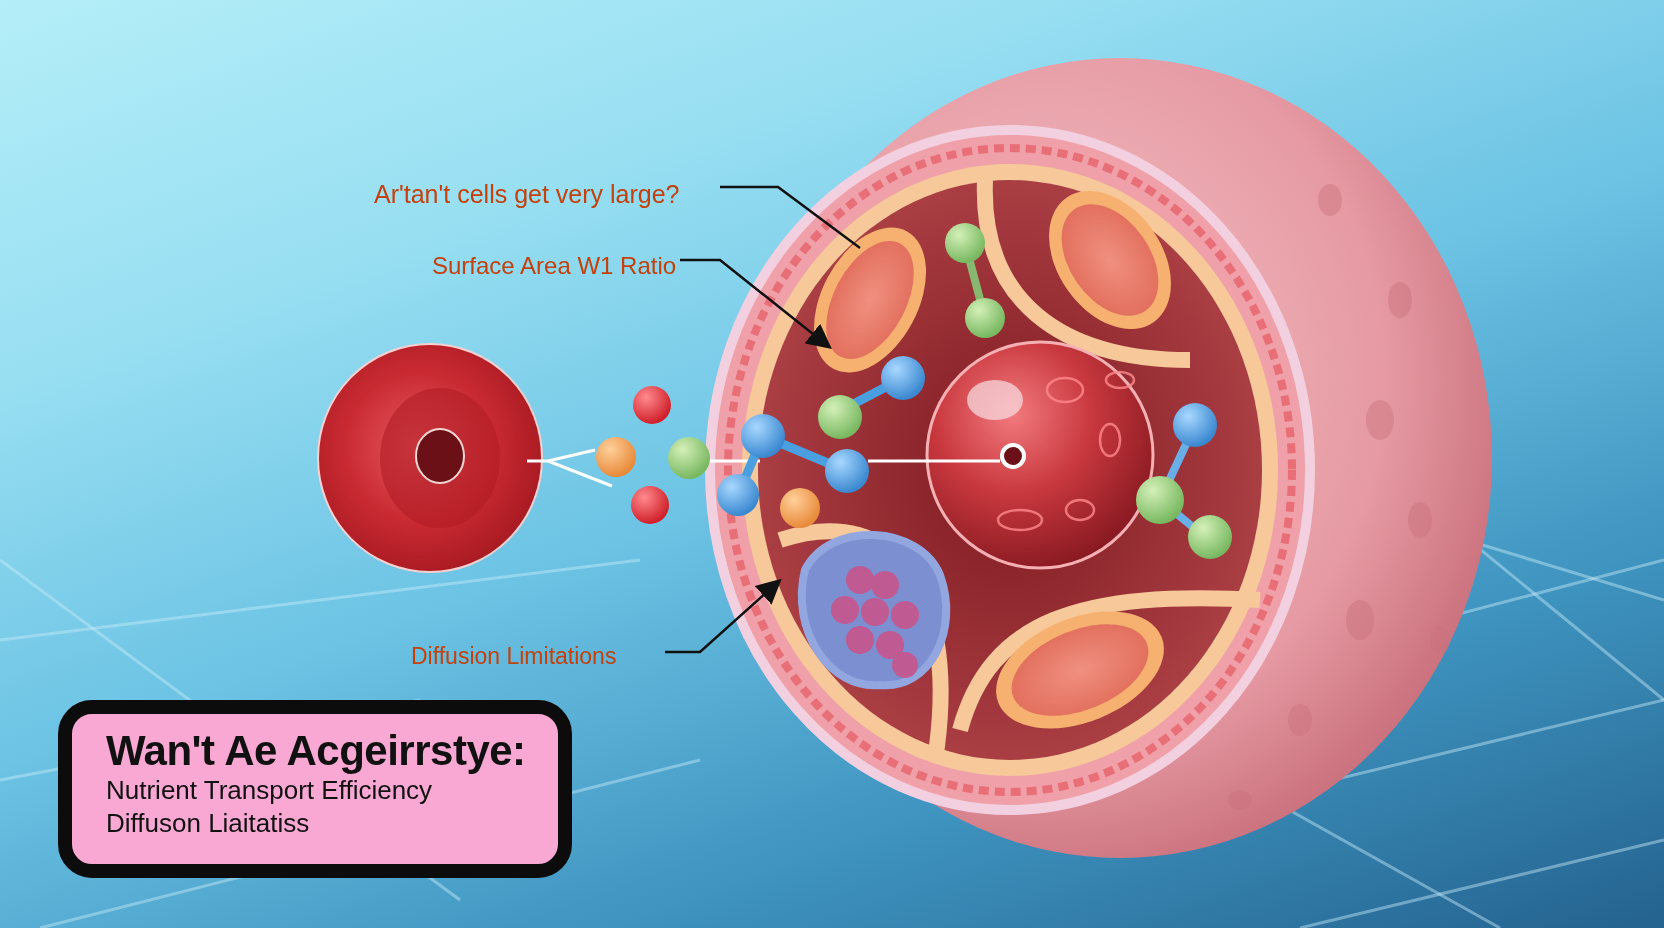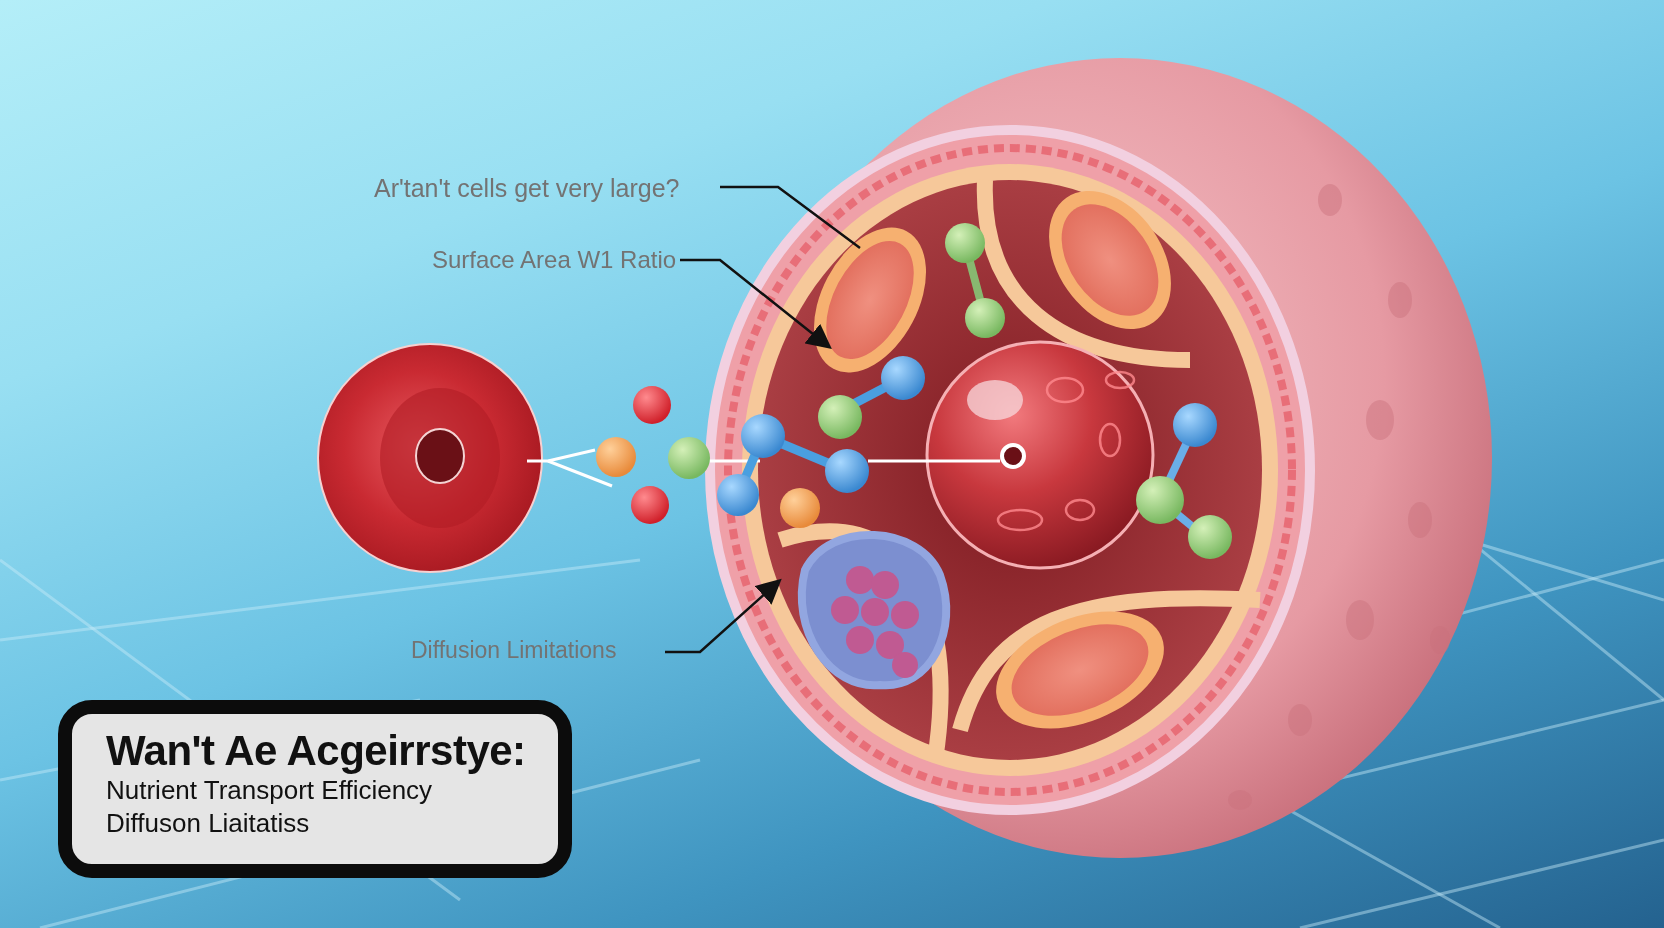--- a/index.html
+++ b/index.html
@@ -4,29 +4,30 @@
   <style>
     html, body { margin: 0; padding: 0; }
     body {
       width: 1664px; height: 928px; overflow: hidden; position: relative;
       font-family: "Liberation Sans", sans-serif;
       background: linear-gradient(160deg, #b4eef8 0%, #98dff2 25%, #6cc3e4 50%, #3f94c0 75%, #24628f 100%);
     }
     .scene { position: absolute; inset: 0; }
     .scene svg { position: absolute; left: 0; top: 0; }
     .label {
-      position: absolute; color: #737373; font-weight: 500; white-space: nowrap;
+      position: absolute; color: #c2410c; font-weight: 500; white-space: nowrap;
       font-family: "Liberation Sans", sans-serif;
+      margin-top: 6px;
     }
     .lbl-1 { left: 374px; top: 174px; font-size: 25px; }
     .lbl-2 { left: 432px; top: 246px; font-size: 24px; }
     .lbl-3 { left: 411px; top: 637px; font-size: 23px; text-align: right; }
     .info-box {
       position: absolute; left: 58px; top: 700px; width: 514px; height: 178px;
-      box-sizing: border-box; background: #e5e5e5; border: 14px solid #0c0c0c;
+      box-sizing: border-box; background: #f9a8d4; border: 14px solid #0c0c0c;
       border-radius: 34px; padding: 14px 4px 0 34px;
     }
     .info-title { font-size: 42px; font-weight: 700; color: #111; line-height: 1.1; letter-spacing: -0.5px; }
     .info-line { font-size: 26px; color: #111; line-height: 1.25; }
   </style>
 </head>
 <body>
 
 <div class="scene">
   <svg width="1664" height="928" viewBox="0 0 1664 928">

